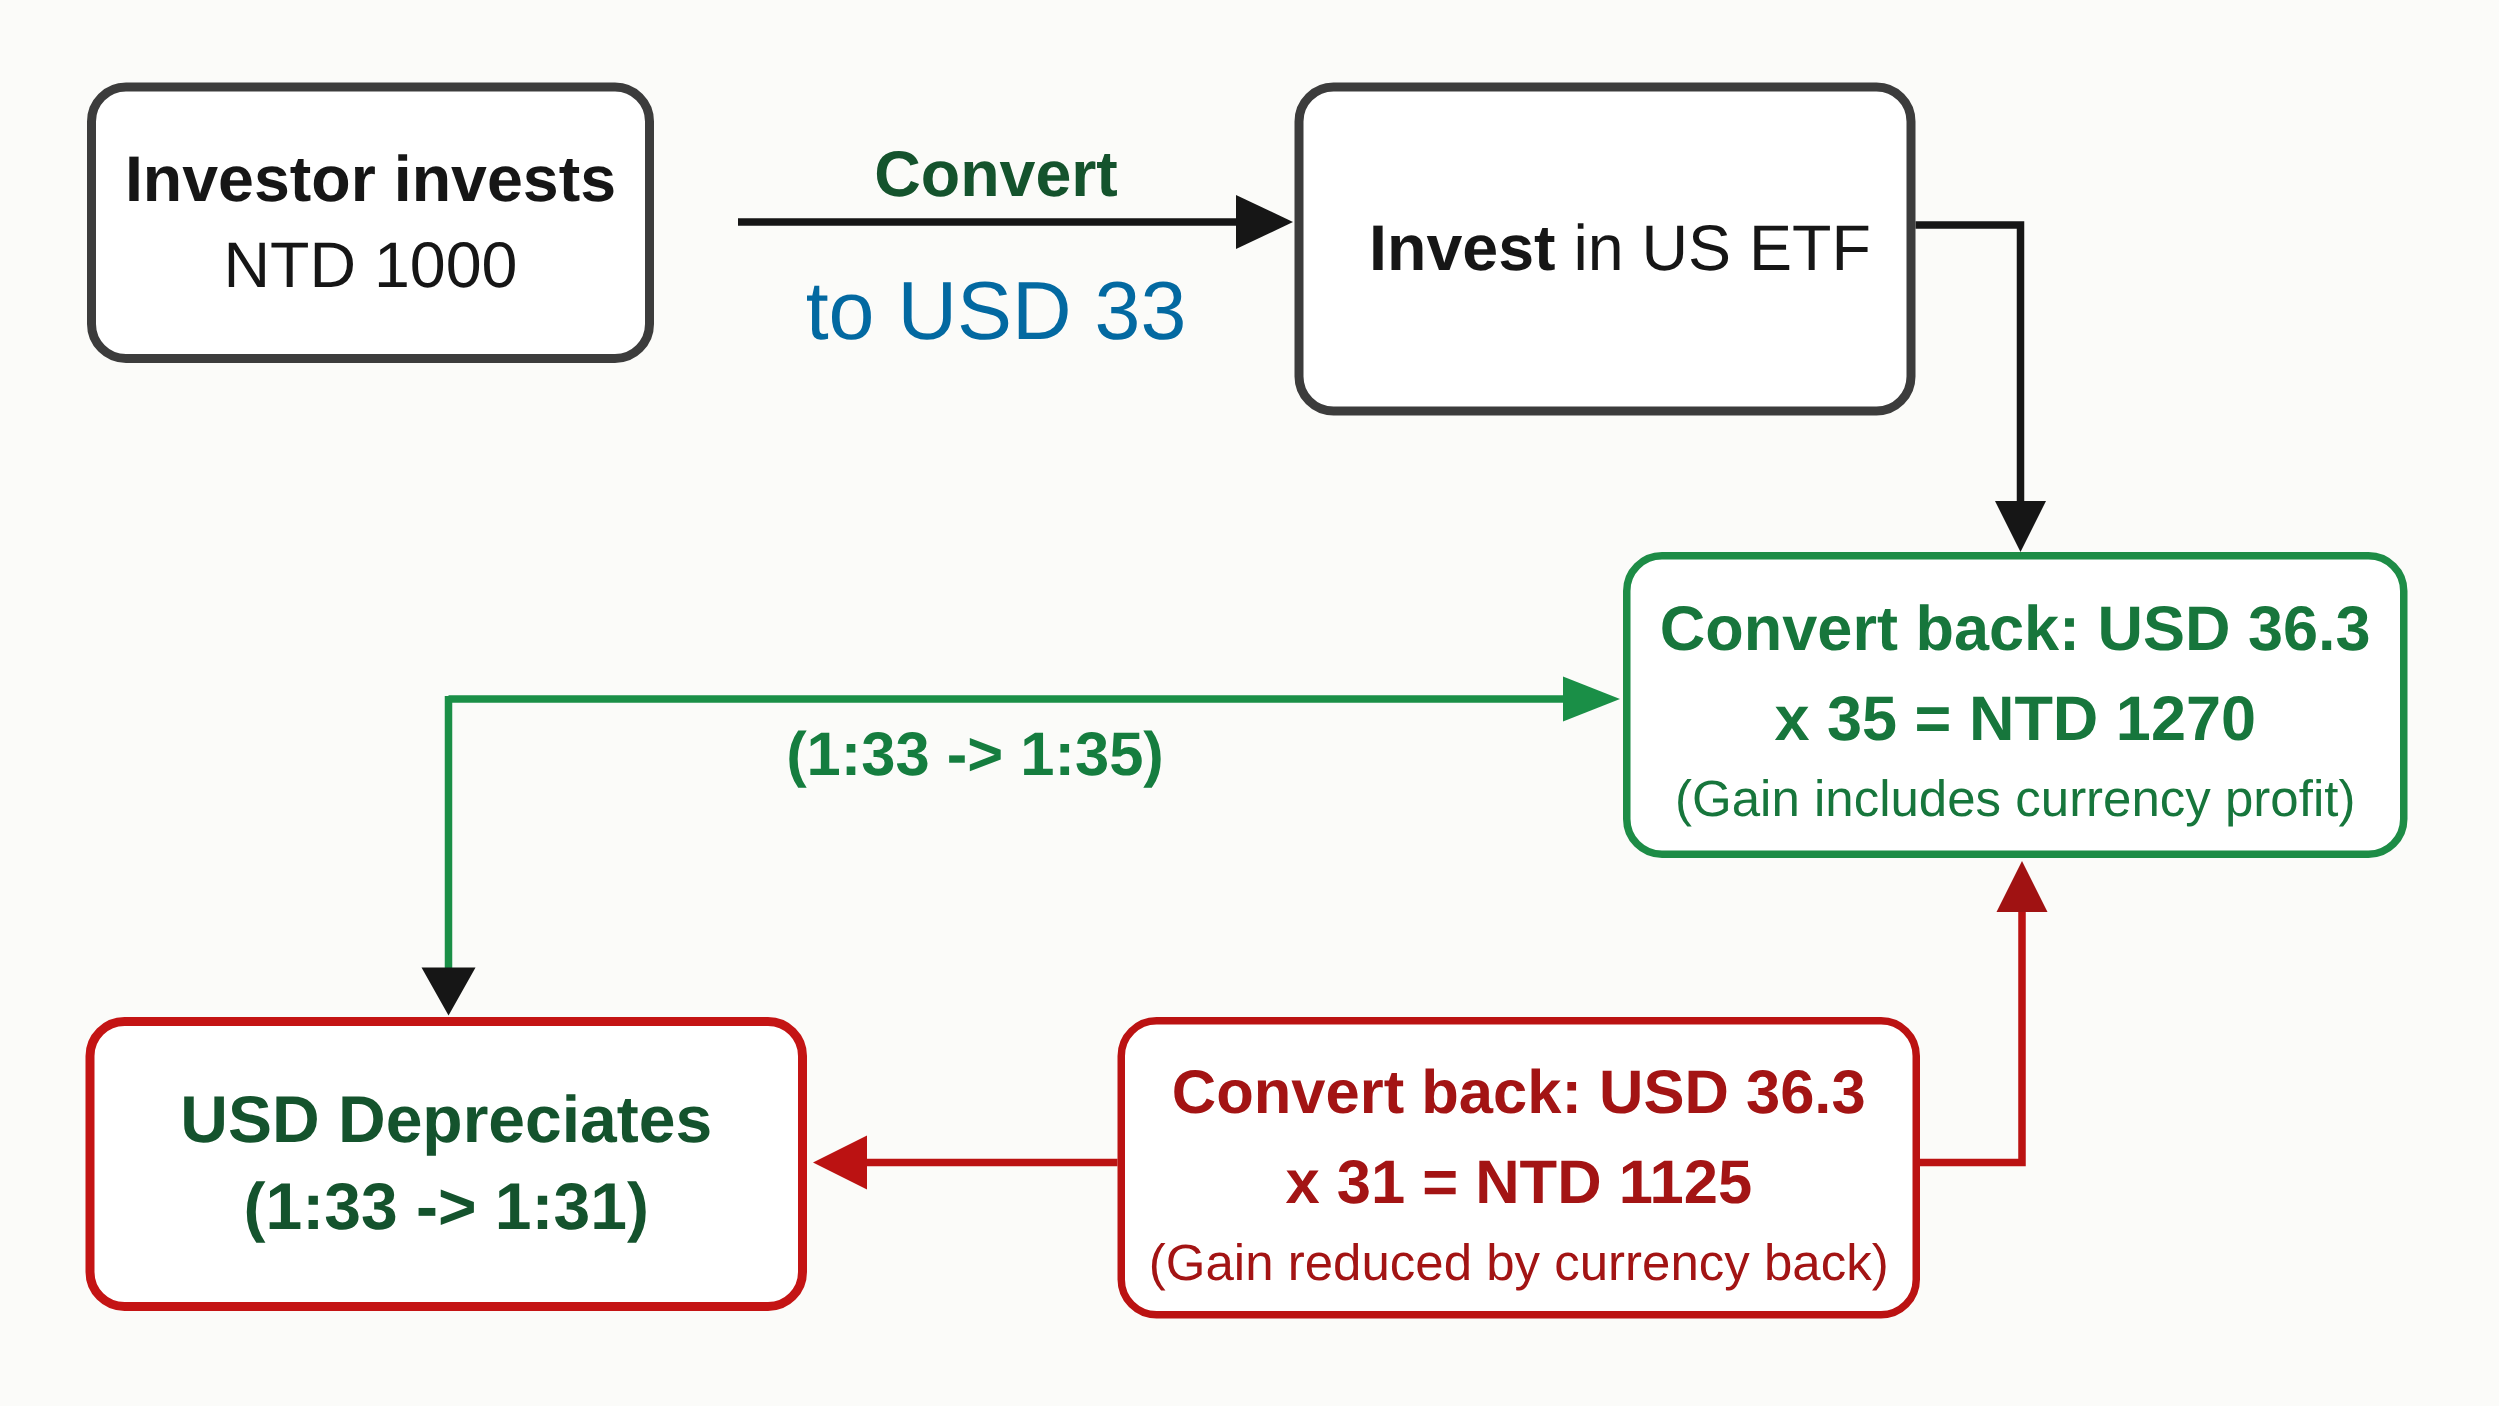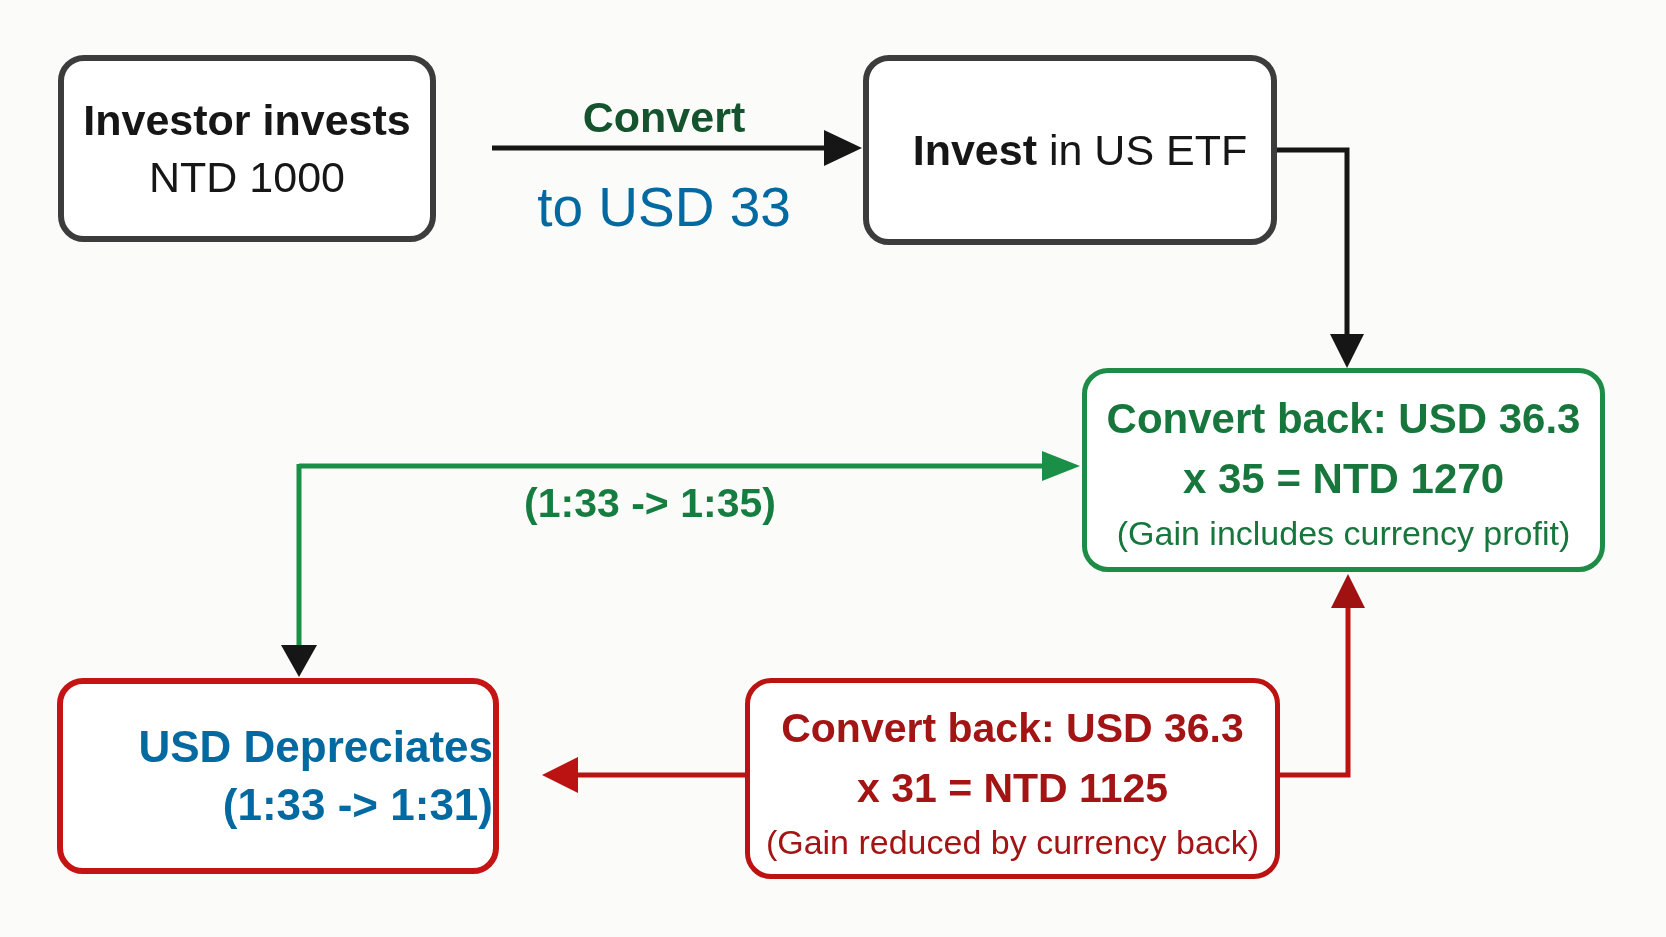--- a/index.html
+++ b/index.html
@@ -27,35 +27,35 @@
   .node .b  { font-weight: 700; }
   .node .r  { font-weight: 400; }
 
   .node-dark {
     border: 6px solid #3c3c3c;
     color: #161616;
     font-size: 43px;
     line-height: 57px;
   }
   #node-investor  { left: 58px;  top: 55px;  width: 378px; height: 187px; }
-  #node-invest    { left: 863px; top: 55px;  width: 414px; height: 190px; padding-left: 20px; }
+  #node-invest    { left: 863px; top: 55px;  width: 414px; height: 222px; padding-left: 20px; }
 
   #node-gain {
     left: 1082px; top: 368px; width: 523px; height: 204px;
     border: 5px solid #1d8c46;
     color: #17763c;
     font-size: 42px; line-height: 60px; padding-top: 6px;
   }
   #node-gain .small, #node-loss .small { font-size: 34px; line-height: 48px; }
 
   #node-depreciates {
-    left: 57px; top: 678px; width: 442px; height: 196px;
+    left: 57px; top: 678px; width: 481px; height: 196px;
     border: 6px solid #c41414;
-    color: #0369a1;
-    font-size: 44px; line-height: 58px; font-weight: 700; align-items: flex-end;
+    color: #14532d;
+    font-size: 44px; line-height: 58px; font-weight: 700;
   }
   #node-loss {
     left: 745px; top: 678px; width: 535px; height: 201px;
     border: 5px solid #bb1212;
     color: #a31414;
     font-size: 41px; line-height: 60px; padding-top: 6px;
   }
 
   .edge-label {
     position: absolute;

